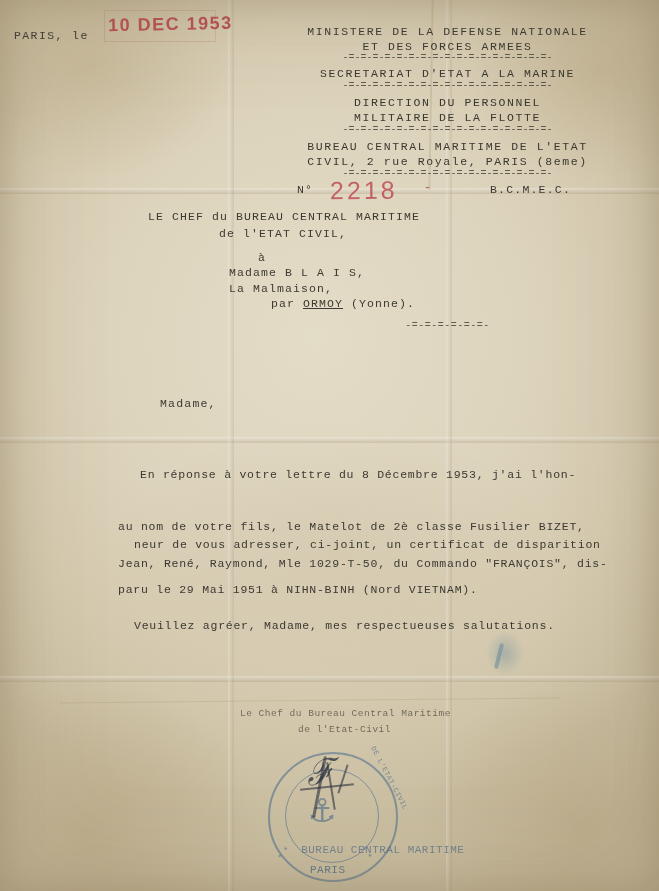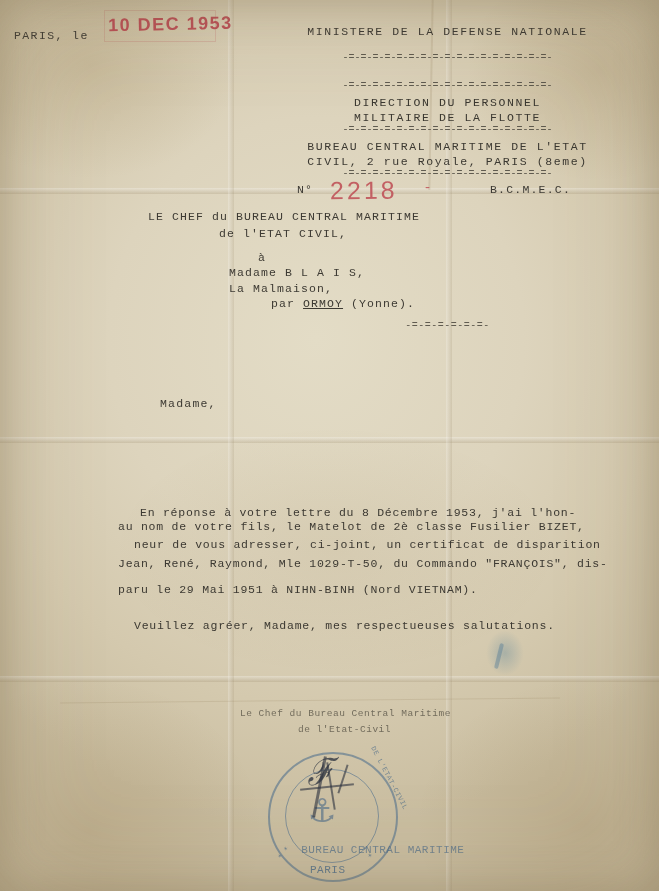--- a/index.html
+++ b/index.html
@@ -220,22 +220,24 @@
   <div class="crease" style="left:60px; top:700px; width:500px; height:1px; transform:rotate(-0.6deg);"></div>
 
   <div class="ink-smudge" style="left:486px; top:630px; width:38px; height:46px;"></div>
   <div class="pen-mark" style="left:497px; top:643px; width:4px; height:26px; transform:rotate(14deg);"></div>
 
   <div class="txt" style="left:14px; top:28px; letter-spacing:1.4px;">PARIS, le</div>
   <div class="stampdate" style="left:108px; top:14px;">10 DEC 1953</div>
   <div class="crease" style="left:104px; top:10px; width:110px; height:30px; border:1px solid rgba(184,71,79,0.18); background:transparent;"></div>
 
   <div class="hdr" style="top:24px; padding-left:236px;">MINISTERE DE LA DEFENSE NATIONALE</div>
+  <div class="hdr" style="top:39px; padding-left:236px;">ET DES FORCES ARMEES</div>
   <div class="dashes" style="top:52px; padding-left:236px;">-=-=-=-=-=-=-=-=-=-=-=-=-=-=-=-=-=-</div>
 
+  <div class="hdr" style="top:66px; padding-left:236px;">SECRETARIAT D'ETAT A LA MARINE</div>
   <div class="dashes" style="top:80px; padding-left:236px;">-=-=-=-=-=-=-=-=-=-=-=-=-=-=-=-=-=-</div>
 
   <div class="hdr" style="top:110px; padding-left:236px;">MILITAIRE DE LA FLOTTE</div>
   <div class="hdr" style="top:95px; padding-left:236px;">DIRECTION DU PERSONNEL</div>
   <div class="dashes" style="top:124px; padding-left:236px;">-=-=-=-=-=-=-=-=-=-=-=-=-=-=-=-=-=-</div>
 
   <div class="hdr" style="top:139px; padding-left:236px;">BUREAU CENTRAL MARITIME DE L'ETAT</div>
   <div class="hdr" style="top:154px; padding-left:236px;">CIVIL, 2 rue Royale, PARIS (8eme)</div>
   <div class="dashes" style="top:168px; padding-left:236px;">-=-=-=-=-=-=-=-=-=-=-=-=-=-=-=-=-=-</div>
 
@@ -249,21 +251,21 @@
 
   <div class="txt" style="left:258px; top:250px; letter-spacing:1.1px;">à</div>
   <div class="txt" style="left:229px; top:265px; letter-spacing:1.1px;">Madame B L A I S,</div>
   <div class="txt" style="left:229px; top:281px; letter-spacing:1.1px;">La Malmaison,</div>
   <div class="txt" style="left:271px; top:296px; letter-spacing:1.1px;"><span>par </span><span class="underline">ORMOY</span><span> (Yonne).</span></div>
 
   <div class="dashes" style="top:320px; padding-left:236px; letter-spacing:0.5px;">-=-=-=-=-=-=-</div>
 
   <div class="txt" style="left:160px; top:396px; letter-spacing:1.2px;text-align:center;">Madame,</div>
 
-  <div class="body-par" style="left:140px; top:462px;margin-top:38px;">En réponse à votre lettre du 8 Décembre 1953, j'ai l'hon-</div>
+  <div class="body-par" style="left:140px; top:462px;">En réponse à votre lettre du 8 Décembre 1953, j'ai l'hon-</div>
   <div class="body-par" style="left:134px; top:488px;margin-top:44px;">neur de vous adresser, ci-joint, un certificat de disparition</div>
   <div class="body-par" style="left:118px; top:514px;">au nom de votre fils, le Matelot de 2è classe Fusilier BIZET,</div>
   <div class="body-par" style="left:118px; top:551px;">Jean, René, Raymond, Mle 1029-T-50, du Commando "FRANÇOIS", dis-</div>
   <div class="body-par" style="left:118px; top:577px;">paru le 29 Mai 1951 à NIHN-BINH (Nord VIETNAM).</div>
 
   <div class="body-par" style="left:134px; top:613px;">Veuillez agréer, Madame, mes respectueuses salutations.</div>
 
   <div class="sig-text" style="left:240px; top:708px;">Le Chef du Bureau Central Maritime</div>
   <div class="sig-text" style="left:298px; top:724px;">de l'Etat-Civil</div>
 

